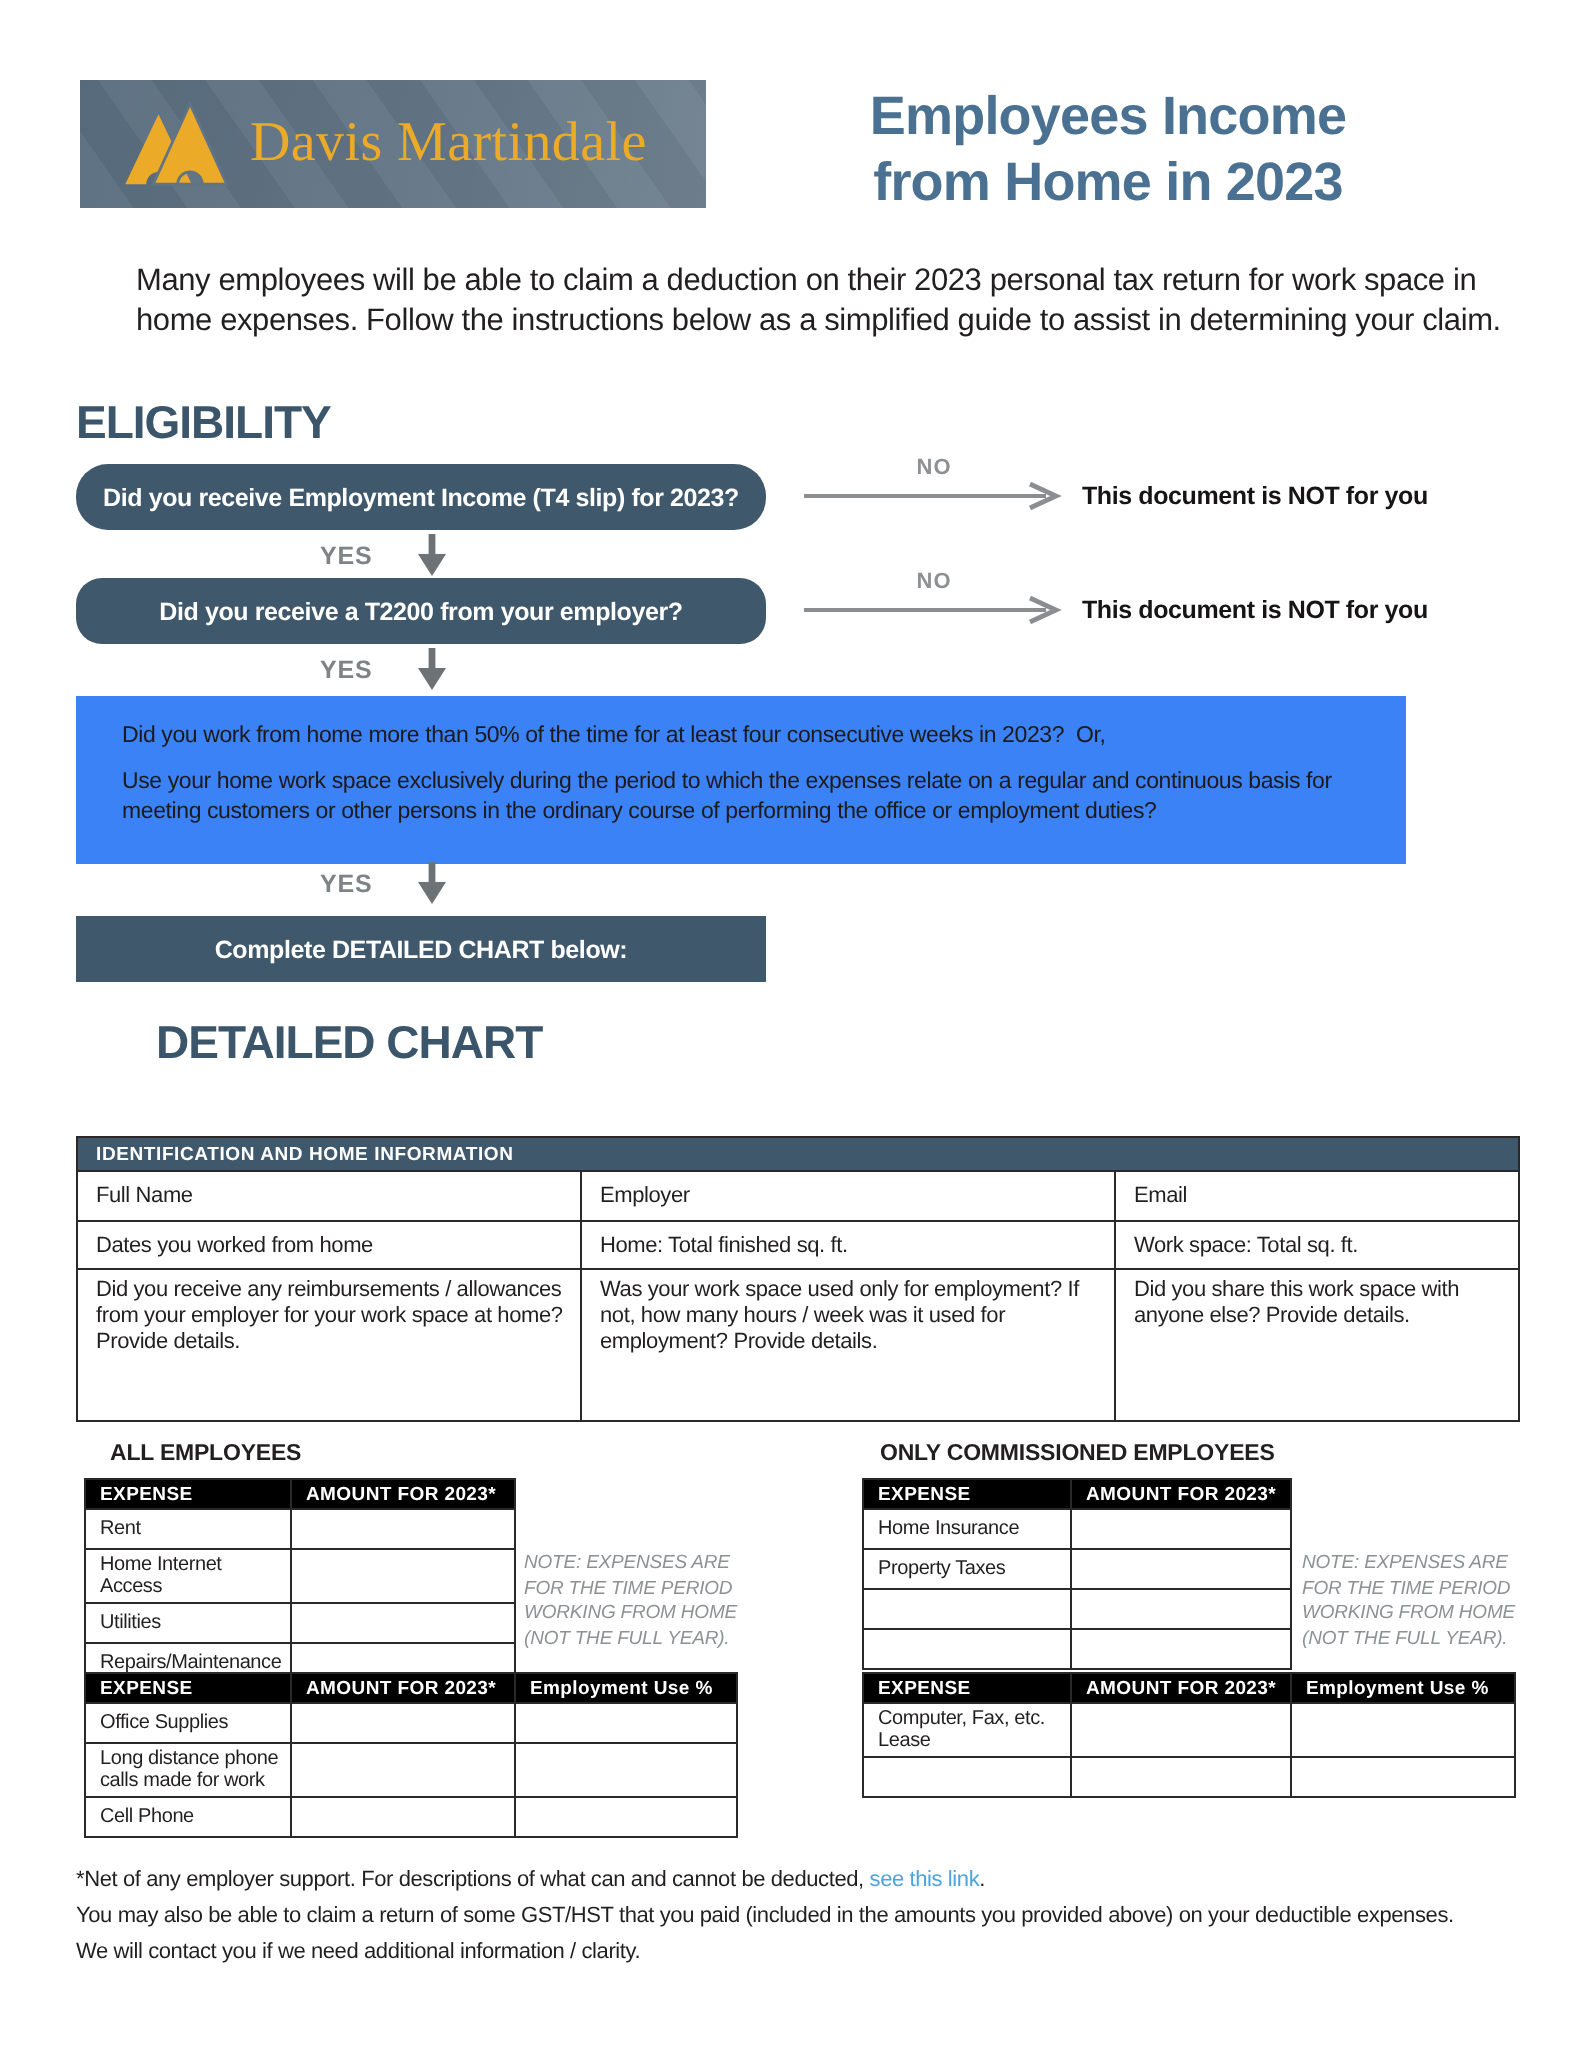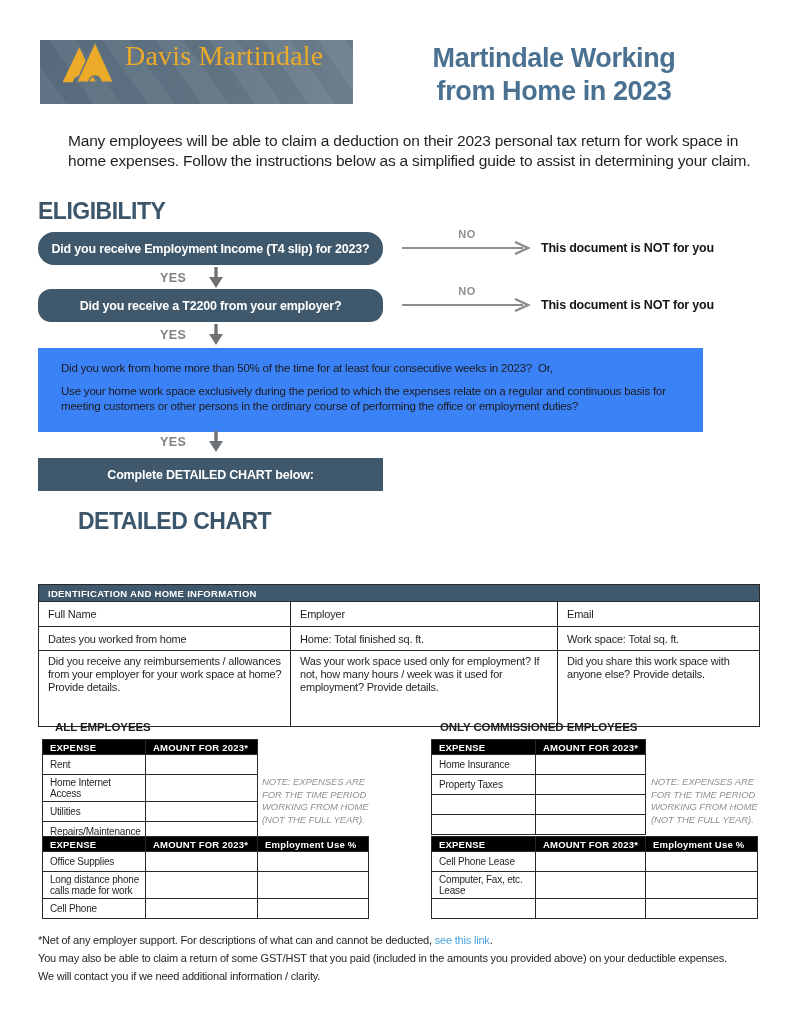--- a/index.html
+++ b/index.html
@@ -9,21 +9,21 @@
     background:#ffffff; overflow:hidden;
     font-family:"Liberation Sans", sans-serif; color:#221f20;
     letter-spacing:-0.2px;
   }
   
   .logo-banner {
     position:absolute; left:40px; top:40px; width:313px; height:64px;
     background:
       repeating-linear-gradient(55deg, rgba(255,255,255,0.035) 0 22px, rgba(0,0,0,0.03) 22px 44px),
       linear-gradient(100deg,#596d7f 0%,#637686 55%,#70818f 100%);
-    display:flex; align-items:flex-start; padding-left:20px;
+    display:flex; align-items:center; padding-left:20px;
   }
   .logo-mark { width:56px; height:44px; flex:0 0 auto; }
   .logo-text {
     font-family:"Liberation Serif", serif; color:#ebaa28;
     font-size:28px; letter-spacing:0.2px; margin-left:9px; white-space:nowrap;
   }
   .doc-title {
     position:absolute; left:388px; top:42px; width:332px; text-align:center;
     color:#4a7191; font-weight:bold; font-size:27px; line-height:33px; letter-spacing:-0.4px;
   }
@@ -62,21 +62,21 @@
   .yes1 { top:267px; } .yes2 { top:324px; } .yes3 { top:431px; }
   .criteria-box {
     position:absolute; left:38px; top:348px; width:665px; height:84px;
     background:#3b82f6; padding:13px 23px 0 23px;
     font-size:11.5px; line-height:15px; color:#1c1a1b;
   }
   .criteria-box p { margin-bottom:8px; white-space:pre-wrap; }
   
   .id-table {
     position:absolute; left:38px; top:568px; width:721px;
-    border-collapse:collapse; table-layout:fixed;margin-top:16px;
+    border-collapse:collapse; table-layout:fixed;
   }
   .id-table th, .id-table td { border:1px solid #2a2829; }
   .id-table .bar {
     background:#3f586b; color:#ffffff; text-align:left;
     font-size:9.5px; font-weight:bold; letter-spacing:0.3px;
     height:17px; padding:0 0 0 9px; border:1.5px solid #2a2829;
   }
   .id-table td { font-size:11px; padding:2px 6px 2px 9px; vertical-align:middle; }
   .id-table tr.r1 td { height:25px; }
   .id-table tr.r2 td { height:24px; }
@@ -112,21 +112,21 @@
 <div class="page">
 
   <div class="logo-banner">
     <svg class="logo-mark" viewBox="0 0 64 46" xmlns="http://www.w3.org/2000/svg">
       <path d="M22,6 L41,46 L3,46 Z M15,46 A7,7 0 0 1 29,46 Z" fill="#ebaa28" fill-rule="evenodd"></path>
       <path d="M40,0 L61,46 L19,46 Z M33,46 A7,7 0 0 1 47,46 Z" fill="#ebaa28" fill-rule="evenodd" stroke="#617485" stroke-width="1.6"></path>
     </svg>
     <span class="logo-text">Davis Martindale</span>
   </div>
   <div class="doc-title">
-    <div>Martindale Working</div>
+    <div>Employees Income</div>
     <div>from Home in 2023</div>
   </div>
 
   <p class="intro">Many employees will be able to claim a deduction on their 2023 personal tax return for work space in home expenses. Follow the instructions below as a simplified guide to assist in determining your claim.</p>
 
   <div class="section-heading h-elig">ELIGIBILITY</div>
 
   <div class="qbox qbox1">Did you receive Employment Income (T4 slip) for 2023?</div>
   <div class="no-arrow no1">
     <span>NO</span>
@@ -304,25 +304,20 @@
         <col style="width:110px">
         <col style="width:112px">
       </colgroup>
     <tbody>
         <tr>
       <th>EXPENSE</th>
       <th>AMOUNT FOR 2023*</th>
       <th>Employment Use %</th>
     </tr>
     <tr>
-          <td>Cell Phone Lease</td>
-          <td></td>
-          <td></td>
-        </tr>
-    <tr>
           <td>Computer, Fax, etc. Lease</td>
           <td></td>
           <td></td>
         </tr>
     <tr>
           <td></td>
           <td></td>
           <td></td>
         </tr>
   </tbody>

